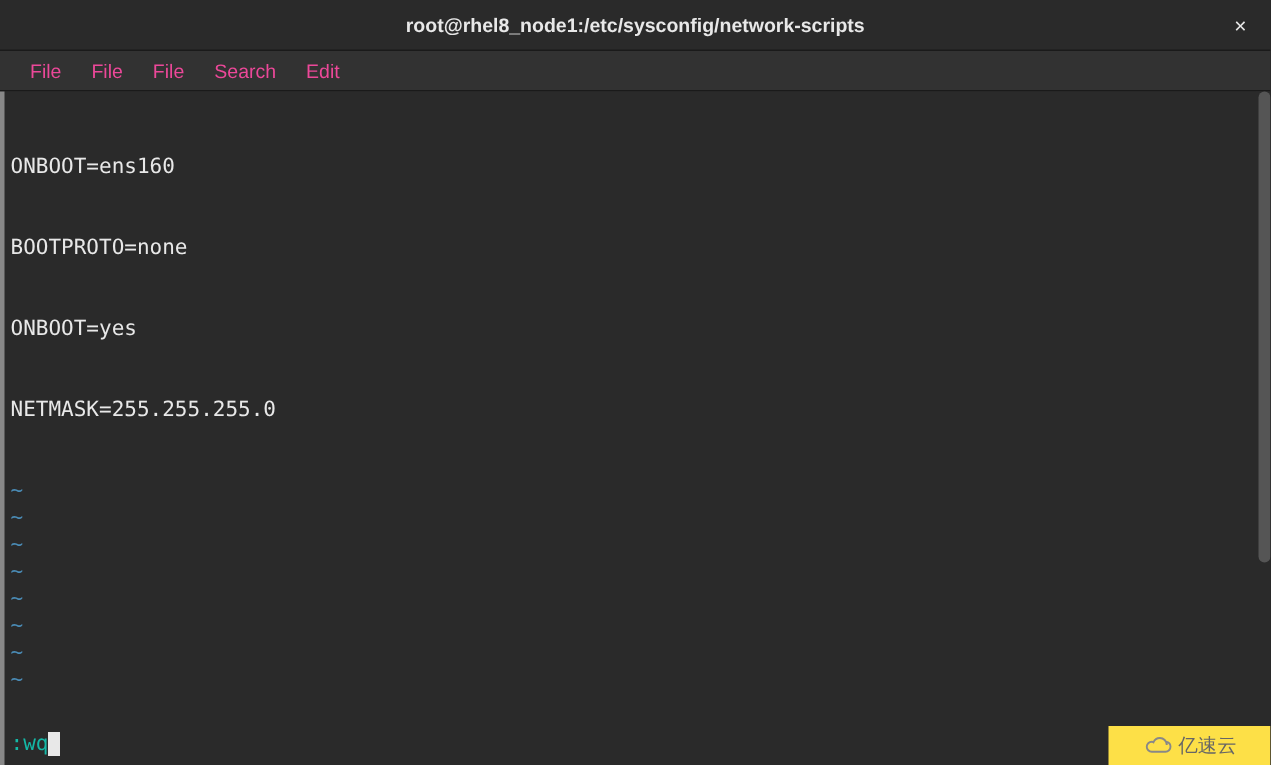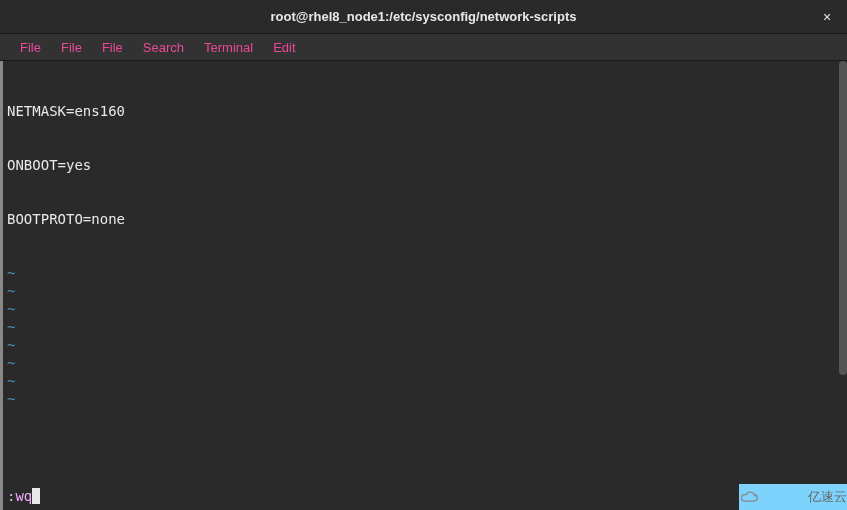--- a/index.html
+++ b/index.html
@@ -96,39 +96,39 @@
       right: 0;
       width: 8px;
       height: 70%;
       background: #555;
       border-radius: 4px;
     }
     .command-line {
       position: absolute;
       bottom: 5px;
       left: 4px;
-      color: #f0abfc;
+      color: #14b8a6;
     }
     .cursor {
       display: inline-block;
       width: 8px;
       height: 16px;
       background: #e8e8e8;
       vertical-align: text-bottom;
     }
     .watermark {
       position: absolute;
       bottom: 0;
       right: 0;
       width: 108px;
       height: 26px;
-      background: #7dd3fc;
+      background: #fde047;
       display: flex;
       align-items: center;
-      justify-content: space-between;
+      justify-content: center;
       gap: 4px;
       z-index: 10;
     }
     .watermark-icon {
       width: 20px;
       height: 14px;
       position: relative;
     }
     .watermark-text {
       color: #666;
@@ -142,30 +142,30 @@
 <div class="titlebar">
   <span class="titlebar-title">root@rhel8_node1:/etc/sysconfig/network-scripts</span>
   <span class="close-button">×</span>
 </div>
 
 <div class="menubar">
   <div class="menu-item">File</div>
   <div class="menu-item">File</div>
   <div class="menu-item">File</div>
   <div class="menu-item">Search</div>
-  <div class="menu-item">Terminal</div>
   <div class="menu-item">Edit</div>
 </div>
 
 <div class="terminal-area">
   <div class="left-border"></div>
   <div class="terminal-content">
-    <div>NETMASK=ens160</div>
+    <div>ONBOOT=ens160</div>
+    <div>BOOTPROTO=none</div>
     <div>ONBOOT=yes</div>
-    <div>BOOTPROTO=none</div>
+    <div>NETMASK=255.255.255.0</div>
     <div id="tildes"><div class="tilde">~</div><div class="tilde">~</div><div class="tilde">~</div><div class="tilde">~</div><div class="tilde">~</div><div class="tilde">~</div><div class="tilde">~</div><div class="tilde">~</div></div>
     <div class="command-line"><span>:wq</span><span class="cursor"></span></div>
   </div>
   <div class="scrollbar">
     <div class="scrollbar-thumb"></div>
   </div>
 </div>
 
 <div class="watermark">
   <span class="watermark-icon">

